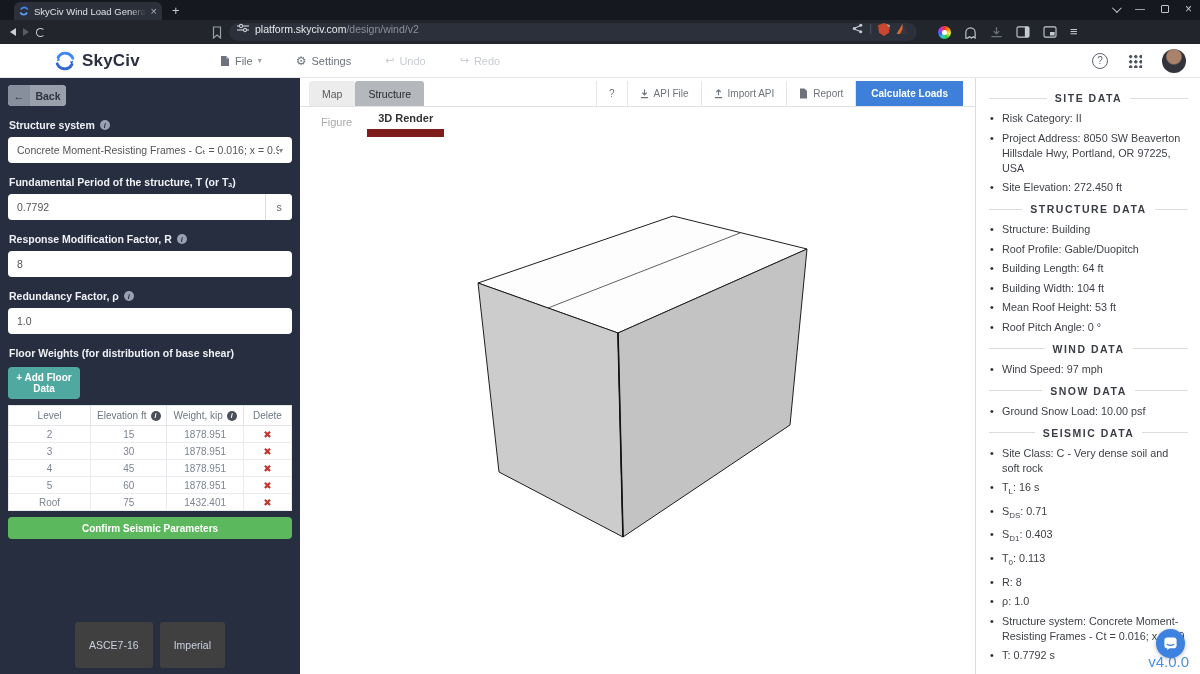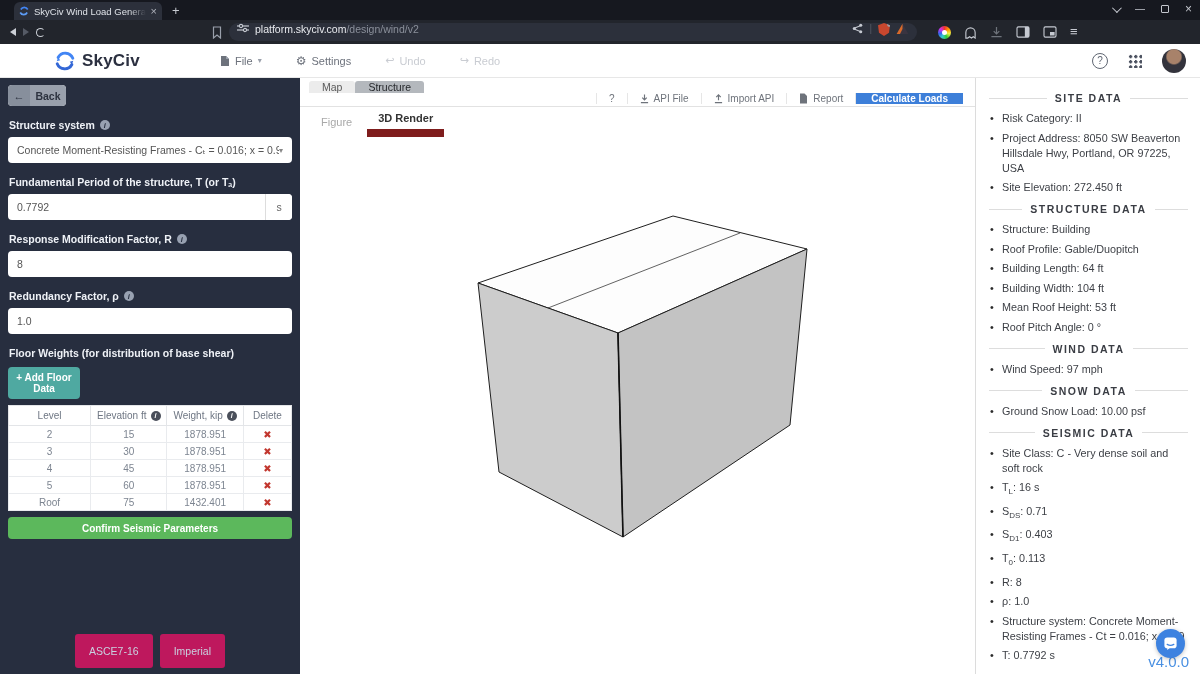--- a/index.html
+++ b/index.html
@@ -76,26 +76,26 @@
   .floor-table { width:100%; margin-top:6px; border-collapse:collapse; background:#fff; border-radius:3px; font-size:10px; color:#7d8591; }
   .floor-table th { font-weight:normal; color:#6e7683; border:1px solid #e3e5e8; padding:4px 2px; font-size:10px; }
   .floor-table td { border:1px solid #e9ebee; text-align:center; padding:2.5px 2px; }
   .floor-table .th-inner { display:inline-flex; align-items:center; gap:4px; }
   .info-dark { width:10px; height:10px; border-radius:50%; background:#4a4f5a; color:#fff; font-size:7px; font-weight:bold;
                display:inline-flex; align-items:center; justify-content:center; font-style:italic; }
   .delx { color:#c2372f; font-size:10px; font-weight:bold; cursor:pointer; }
   .confirm-btn { margin-top:6px; width:100%; background:#5cb85c; border:none; border-radius:4px; color:#fff;
                  font-size:10px; font-weight:bold; padding:5.5px 0; cursor:pointer; font-family:inherit; }
   .sb-footer { margin-top:auto; display:flex; justify-content:center; gap:7px; padding-bottom:2px; }
-  .sb-footer-btn { background:#be185d; color:#c9d1e0; border:none; border-radius:3px; font-size:10.5px;
-                   padding:11px 14px; cursor:pointer; font-family:inherit; }
+  .sb-footer-btn { background:#404040; color:#c9d1e0; border:none; border-radius:3px; font-size:10.5px;
+                   padding:17px 14px; cursor:pointer; font-family:inherit; }
 
   
   .canvas { flex:1; background:#fff; position:relative; display:flex; flex-direction:column; min-width:0; }
-  .canvas-toolbar { height:26px; margin-top:3px; display:flex; align-items:stretch; border-bottom:1px solid #e2e2e2;flex-direction:column; }
+  .canvas-toolbar { height:26px; margin-top:3px; display:flex; align-items:stretch; border-bottom:1px solid #e2e2e2; }
   .seg { display:flex; margin-left:9px; }
   .seg-tab { display:flex; align-items:center; padding:0 13px; font-size:10.5px; border-radius:3px 3px 0 0; cursor:pointer; }
   .seg-map { background:#ececec; color:#5a5a5a; }
   .seg-structure { background:#b4b8bd; color:#26282c; }
   .ct-right { margin-left:auto; display:flex; align-items:stretch; border-left:1px solid #e6e6e6; }
   .ct-btn { display:flex; align-items:center; gap:5px; padding:0 12px; font-size:10px; color:#6e737b;
             border-right:1px solid #e6e6e6; background:none; cursor:pointer; white-space:nowrap; }
   .calc-btn { background:#3d7fd9; color:#fff; font-weight:bold; font-size:10px; border:none; padding:0 15px;
               cursor:pointer; margin-right:12px; font-family:inherit; }
   .render-tabs { display:flex; gap:4px; padding:0 10px; height:30px; align-items:stretch; }

